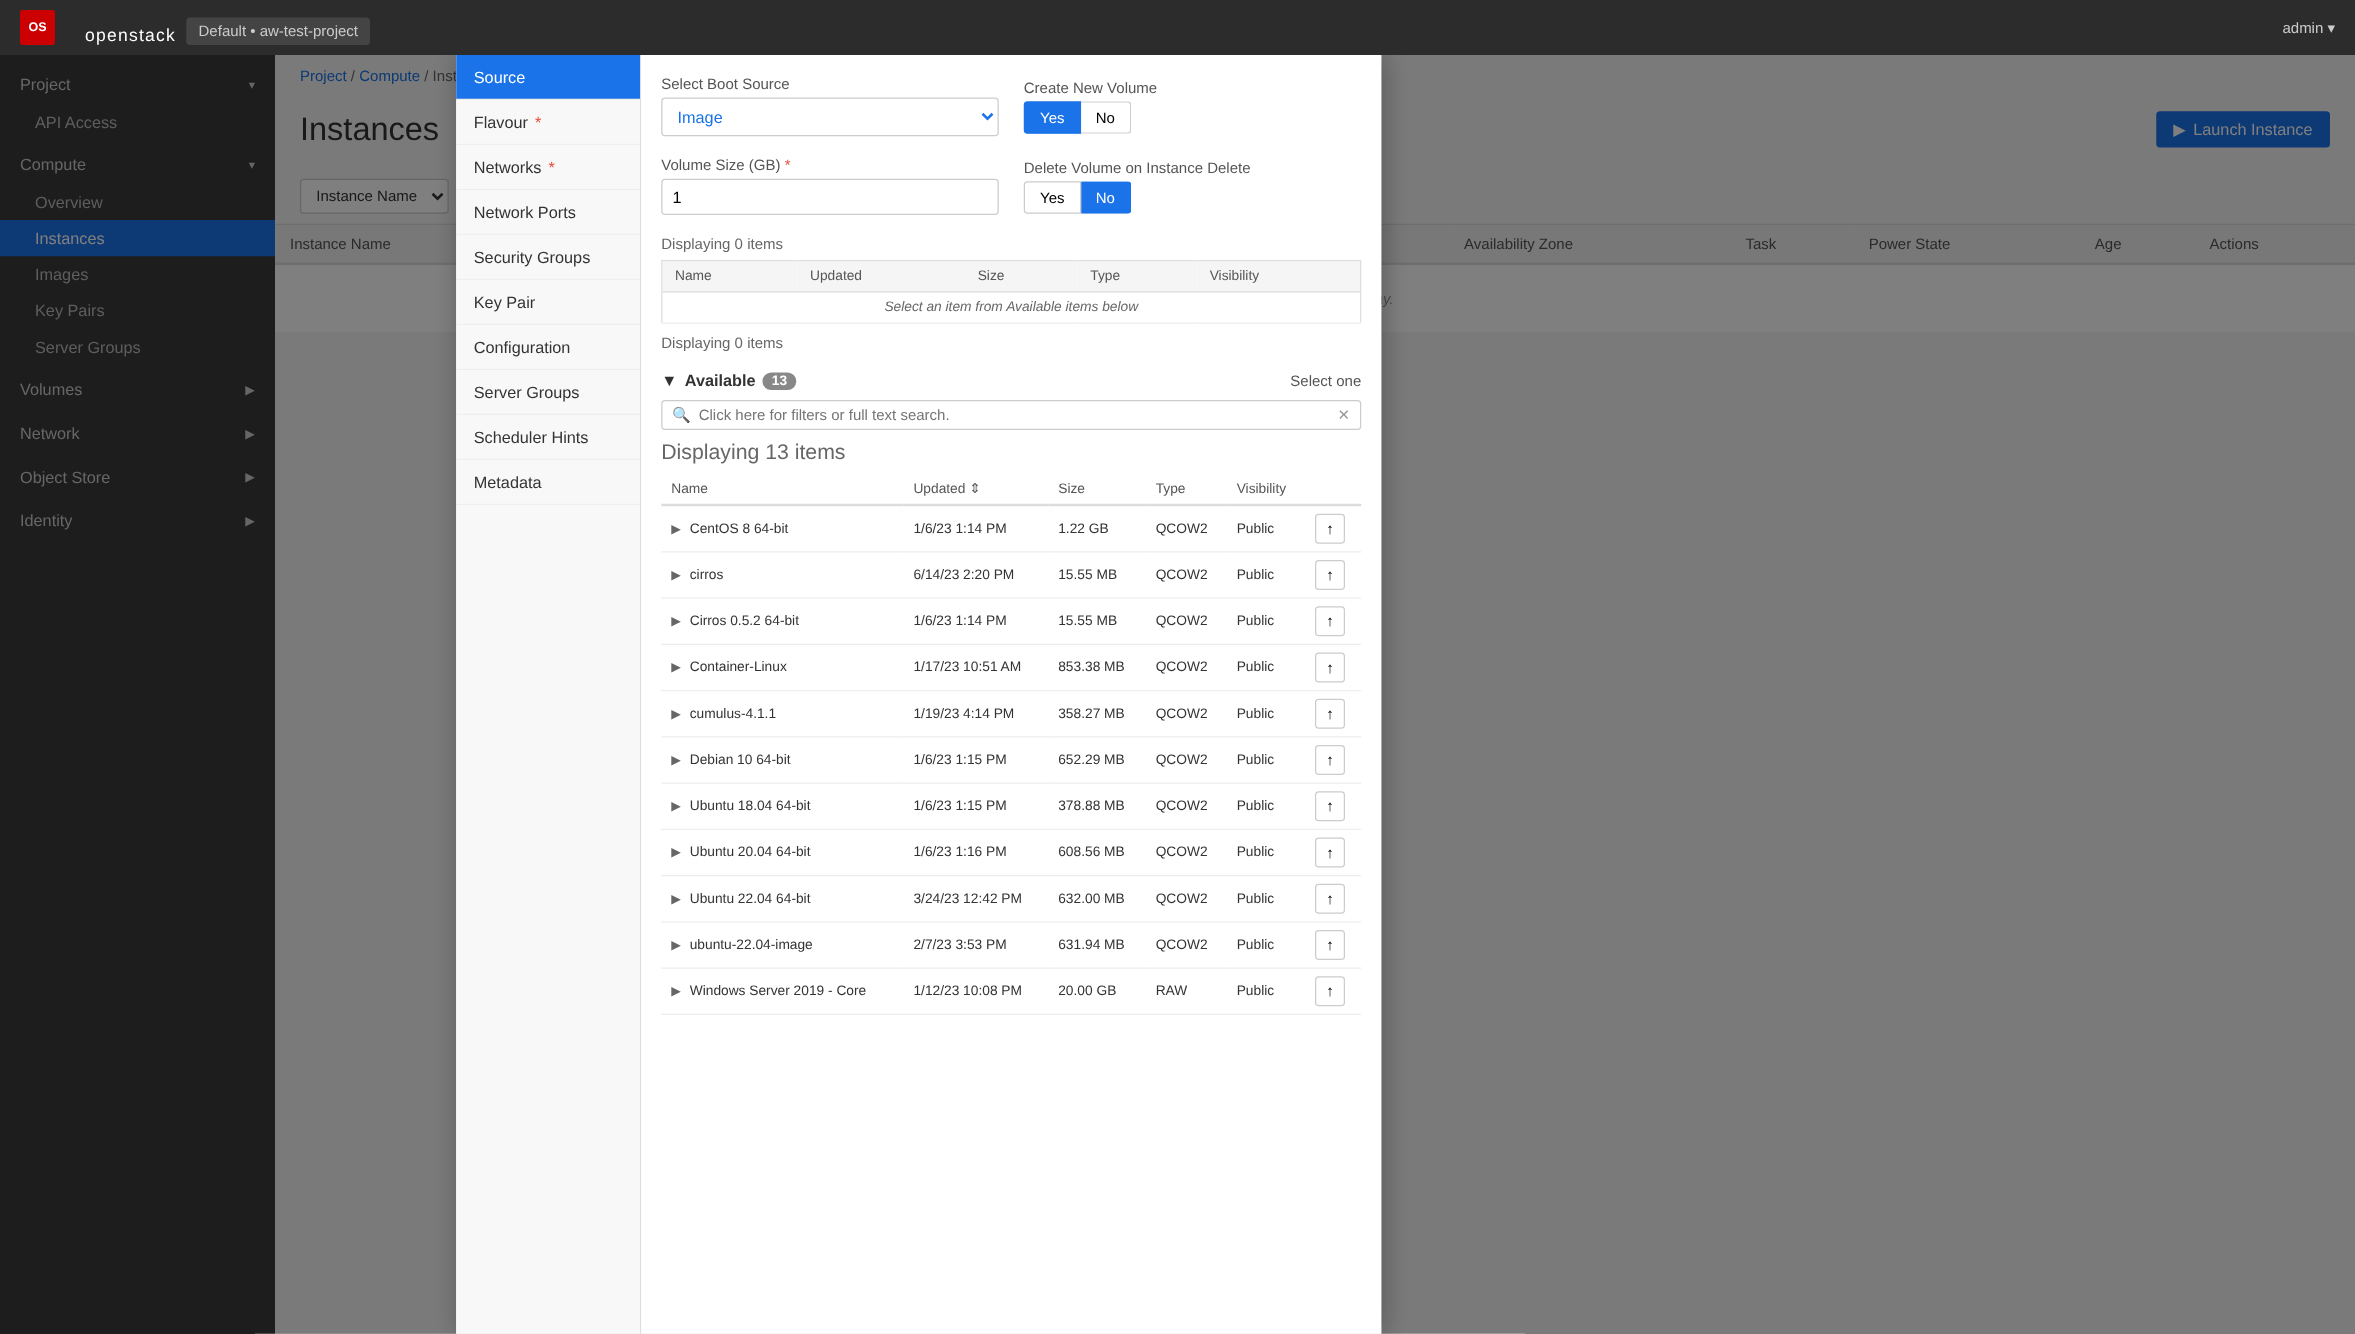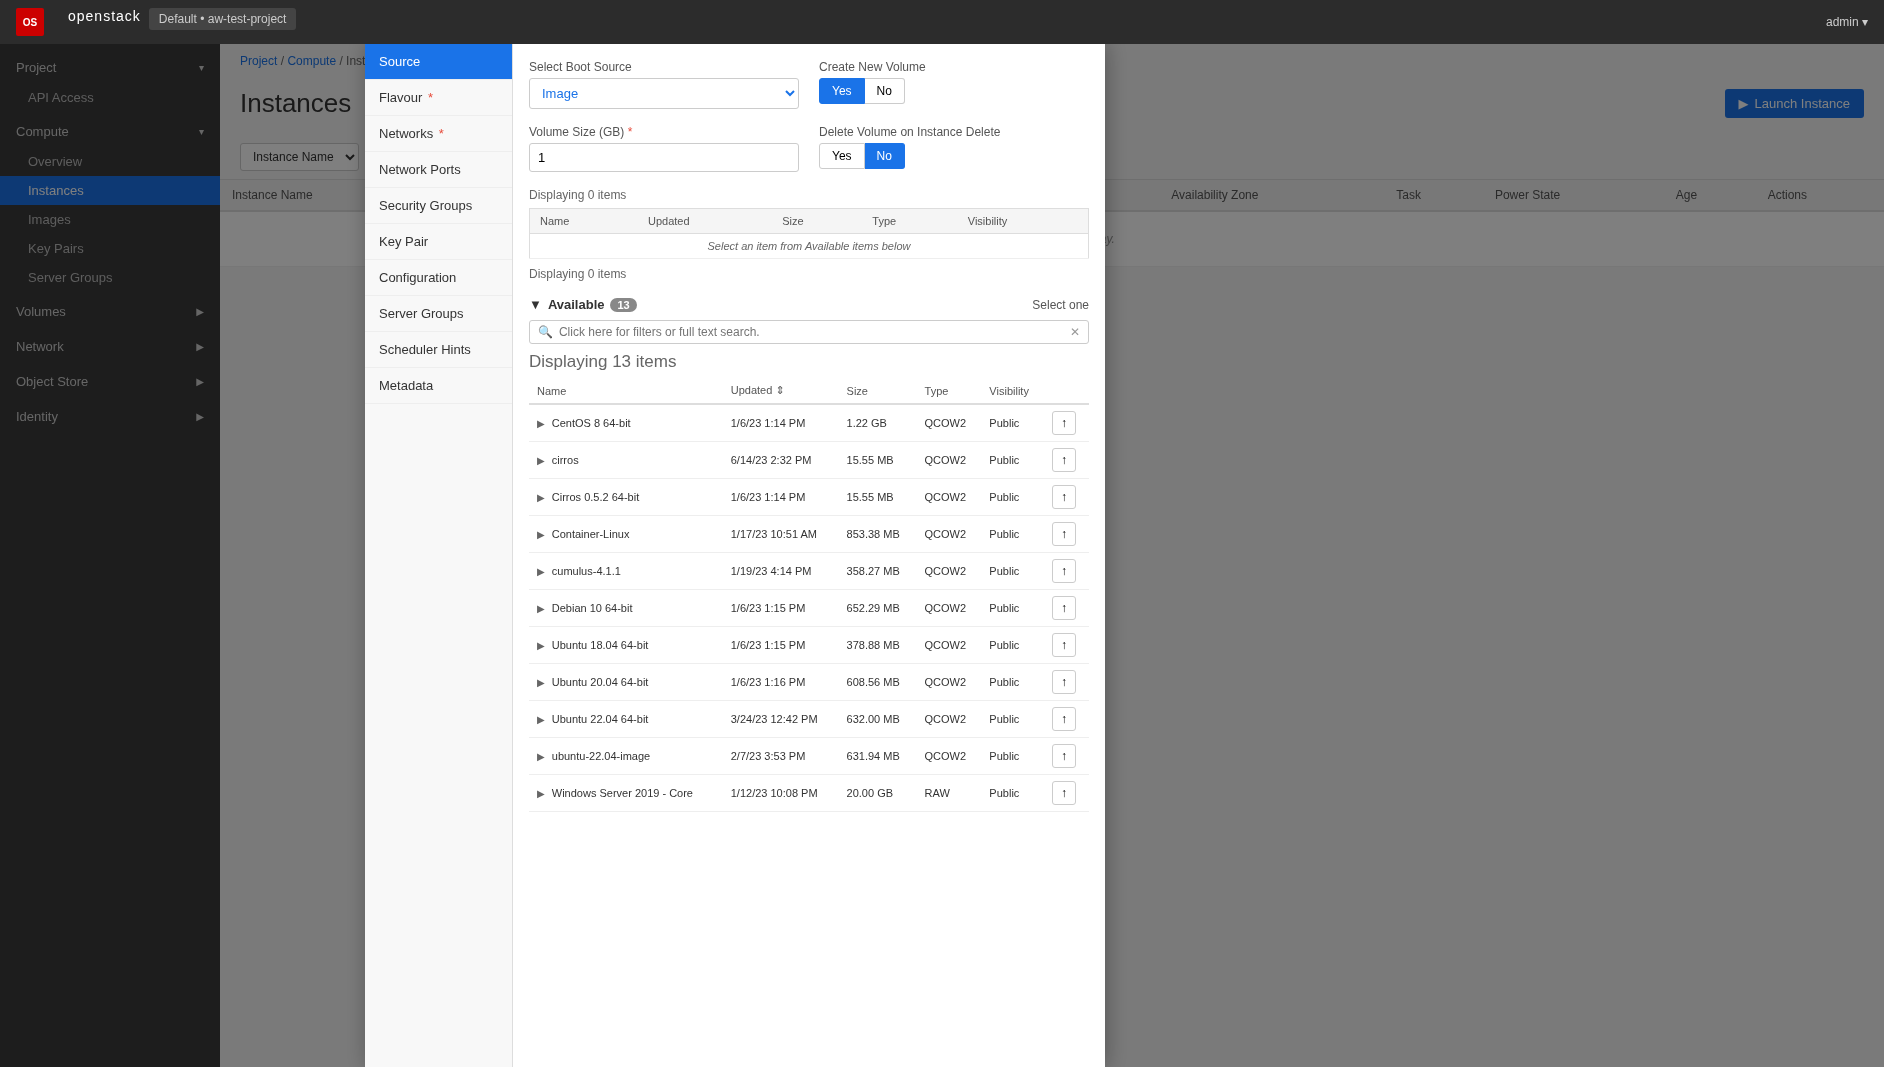--- a/index.html
+++ b/index.html
@@ -10,21 +10,21 @@
       height: 44px;
       background: #2c2c2c;
       display: flex;
       align-items: center;
       justify-content: space-between;
       padding: 0 16px;
       position: fixed;
       top: 0; left: 0; right: 0;
       z-index: 1000;
     }
-    .navbar-brand { display: flex; align-items: flex-start; gap: 8px; }
+    .navbar-brand { display: flex; align-items: flex-end; gap: 8px; }
     .navbar-logo { width: 28px; height: 28px; background: #cc0000; border-radius: 2px; display: flex; align-items: center; justify-content: center; }
     .navbar-logo span { color: white; font-weight: bold; font-size: 10px; }
     .navbar-brand-text { color: white; font-size: 14px; font-weight: 300; letter-spacing: 1px; margin-left: 16px; }
     .navbar-project { display: flex; align-items: center; gap: 6px; background: #444; padding: 4px 10px; border-radius: 3px; cursor: pointer; }
     .navbar-project span { color: #ccc; font-size: 12px; }
     .navbar-user { color: #ccc; font-size: 12px; cursor: pointer; }
 
     
     .app-layout { display: flex; margin-top: 44px; height: calc(100vh - 44px); }
 
@@ -202,21 +202,21 @@
       color: #1a73e8;
     }
     .form-input {
       width: 100%;
       border: 1px solid #ccc;
       padding: 6px 8px;
       border-radius: 3px;
       font-size: 13px;
     }
 
-    .form-row { display: flex; gap: 20px; align-items: flex-start; }
+    .form-row { display: flex; gap: 20px; align-items: center; }
     .form-col { flex: 1; }
 
     .btn-group { display: flex; }
     .btn-toggle {
       border: 1px solid #ccc;
       padding: 5px 12px;
       cursor: pointer;
       font-size: 12px;
       background: white;
     }
@@ -611,21 +611,21 @@
     <td>Public</td>
     <td>
       <button class="allocate-btn">↑</button>
     </td>
   </tr>
               <tr>
     <td>
       <span class="expand-btn">▶</span>
       cirros
     </td>
-    <td>6/14/23 2:32 PM</td>
+    <td>6/14/23 2:20 PM</td>
     <td>15.55 MB</td>
     <td>QCOW2</td>
     <td>Public</td>
     <td>
       <button class="allocate-btn">↑</button>
     </td>
   </tr>
               <tr>
     <td>
       <span class="expand-btn">▶</span>

